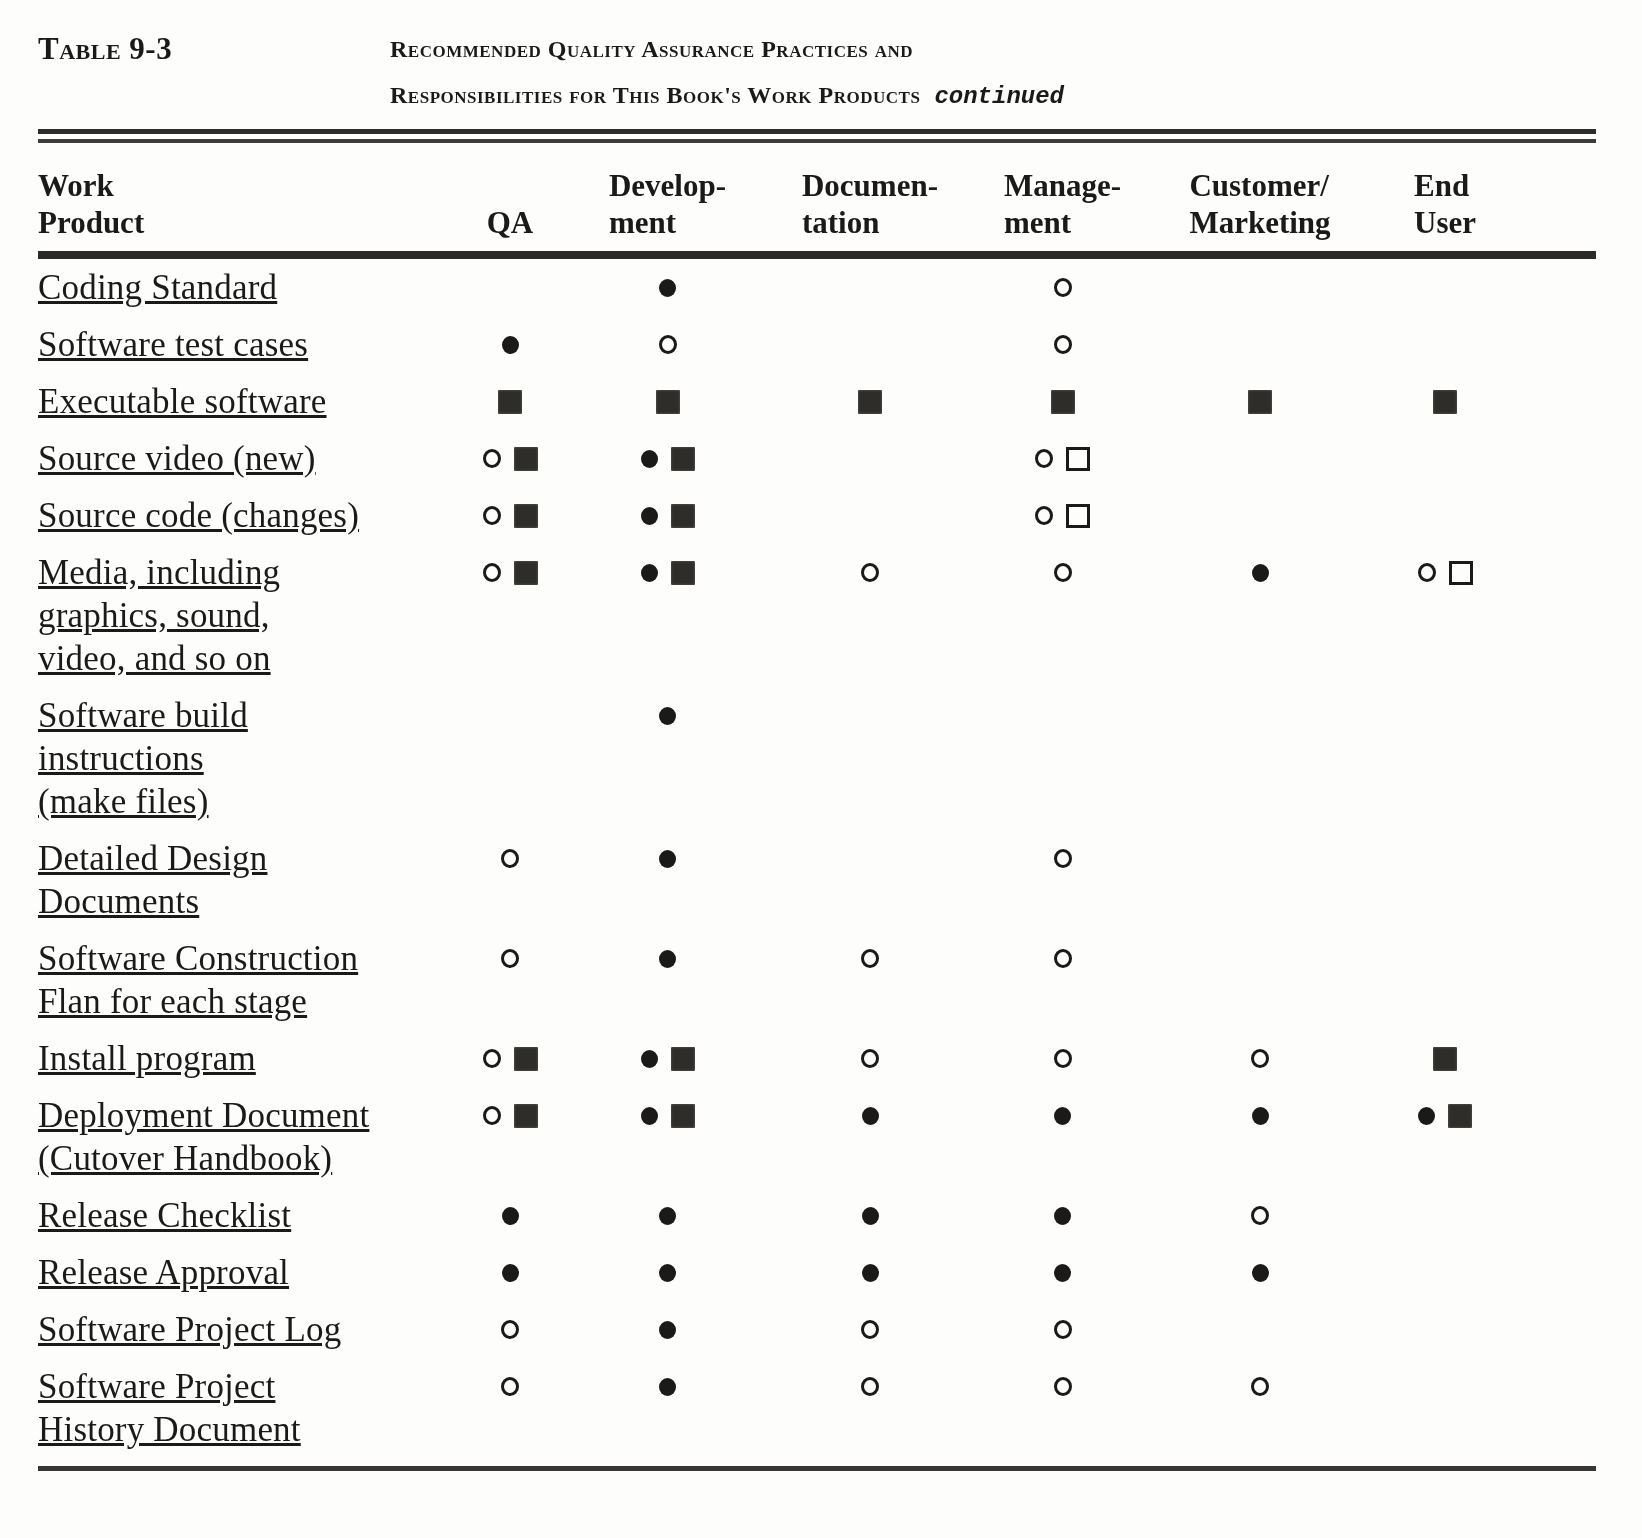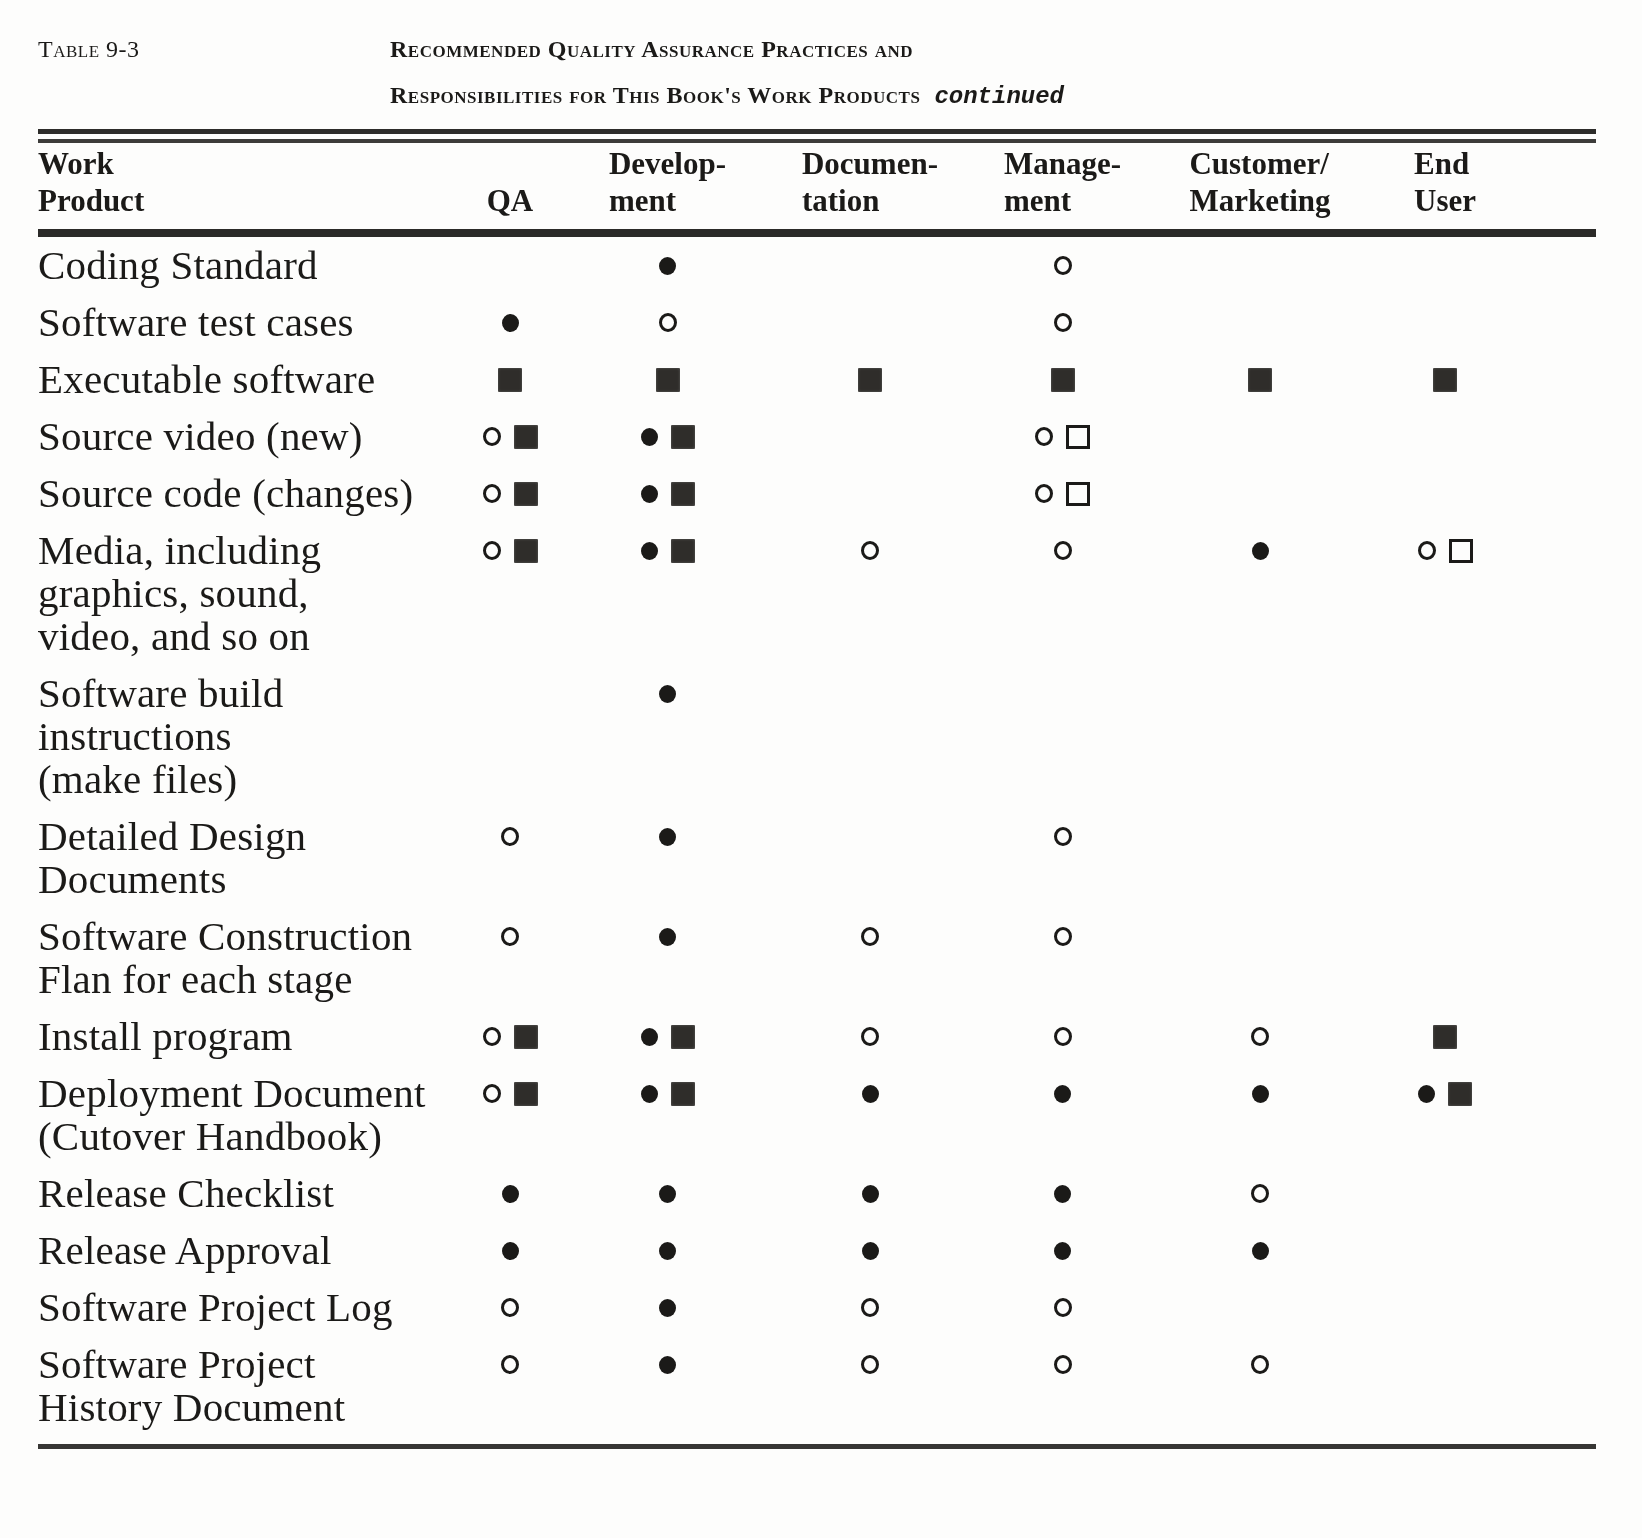--- a/index.html
+++ b/index.html
@@ -21,23 +21,23 @@
     padding:26px 44px 0 38px;
   }
   
   .caption{
     display:flex;
     align-items:flex-start;
   }
   .table-label{
     width:352px;
     flex:0 0 352px;
-    font-weight:400;
+    font-weight:700;
     font-variant:small-caps;
-    font-size:24px;
+    font-size:31px;
     line-height:46px;
     letter-spacing:.5px;
   }
   .title-block{
     font-weight:700;
     font-variant:small-caps;
     font-size:24px;
     line-height:46px;
     letter-spacing:.5px;
   }
@@ -55,42 +55,43 @@
   .rule-double .bar1{height:5px;background:var(--ink);opacity:.92;}
   .rule-double .bar2{height:4px;background:var(--ink);margin-top:5px;opacity:.85;}
   .rule-thick{height:8px;background:var(--ink);opacity:.93;}
   .rule-bottom{height:5px;background:var(--ink);opacity:.88;margin-top:8px;}
   
   .grid{
     display:grid;
     grid-template-columns:422px 100px 215px 190px 195px 200px 170px;
   }
   .header-row{
-    padding:2px 0 10px 0;
+    padding:24px 0 10px 0;
   }
   .hcell{
     display:flex;
     align-items:flex-end;
     justify-content:center;
   }
   .hcell.first{justify-content:flex-start;}
   .hcell .htext{
     font-weight:700;
     font-size:31px;
     line-height:37px;
     white-space:pre-line;
     text-align:left;
   }
   
   .body-row{padding:7px 0;}
   .row-label{
-    font-size:41px;
+    font-size:35px;
     line-height:43px;
     white-space:pre-line;
     letter-spacing:.2px;
+    text-decoration:underline;
   }
   .marks{
     display:flex;
     align-items:center;
     justify-content:center;
     gap:13px;
     height:43px;
     align-self:start;
   }
   .mark{display:inline-block;flex:0 0 auto;}

